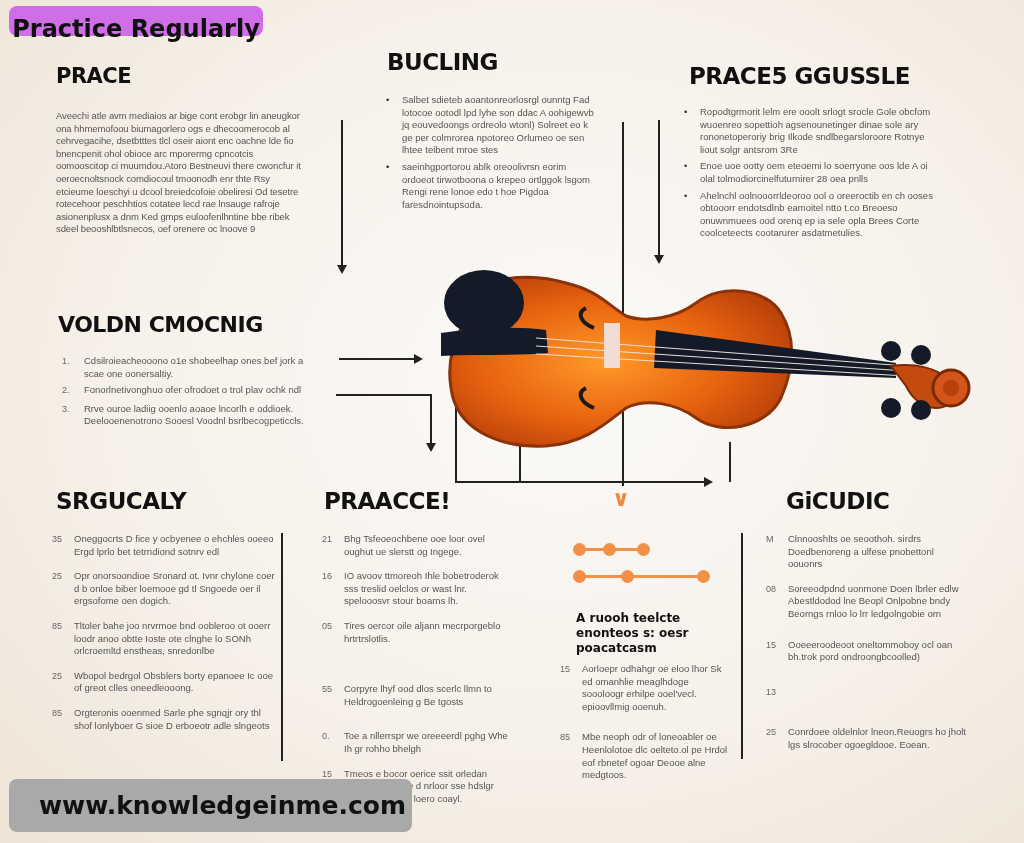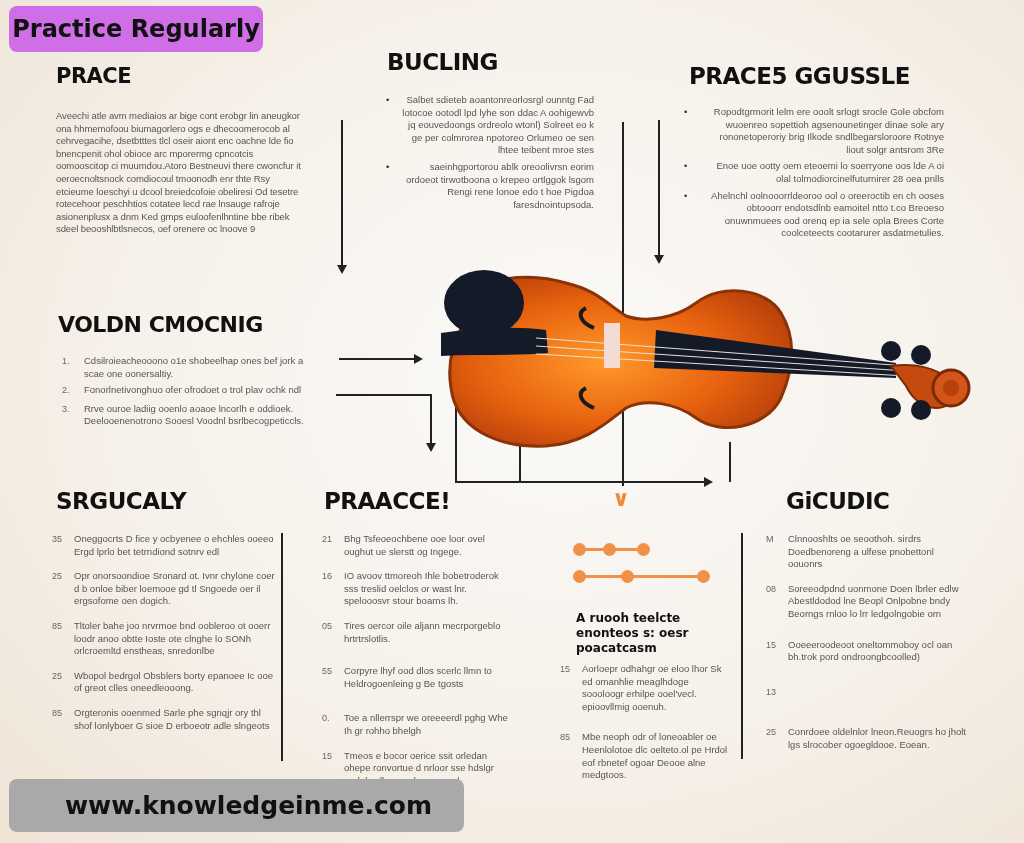--- a/index.html
+++ b/index.html
@@ -5,39 +5,39 @@
   * { box-sizing: border-box; margin: 0; padding: 0; }
   html, body { width: 1024px; height: 843px; overflow: hidden; }
   body {
     position: relative;
     font-family: "Liberation Sans", sans-serif;
     background: radial-gradient(ellipse at 55% 45%, #fbfaf8 0%, #f6f1ea 55%, #efe4d6 100%);
     color: #222;
   }
   .abs { position: absolute; }
   .badge-top {
-    left: 9px; top: 6px; width: 254px; height: 46px;
+    left: 9px; top: 6px; width: 254px; height: 30px;
     background: #cf6ee6; border-radius: 8px;
     font-family: "DejaVu Sans", sans-serif; font-weight: bold;
     font-size: 24px; color: #111; line-height: 46px; text-align: center;
   }
   .badge-bottom {
-    left: 9px; top: 779px; width: 455px; height: 53px;
+    left: 9px; top: 779px; width: 403px; height: 53px;
     background: #a9a9a9; border-radius: 8px;
     font-family: "DejaVu Sans", sans-serif; font-weight: bold;
     font-size: 25px; color: #111; line-height: 53px; text-align: center; padding-left: 24px;
   }
   .heading {
     font-family: "DejaVu Sans", sans-serif; font-weight: bold; color: #111;
     letter-spacing: -0.5px; white-space: nowrap;
   }
   .para {
     font-size: 9.5px; line-height: 12.6px; color: #555; letter-spacing: -0.1px;
   }
-  ul.bul { list-style: none; text-align: right; }
+  ul.bul { list-style: none; }
   ul.bul li { position: relative; padding-left: 18px; font-size: 9.5px; line-height: 12.6px; color: #555; margin-bottom: 4px; }
   ul.bul li::before { content: "•"; position: absolute; left: 2px; top: 0; color: #333; }
   .num-list .item { display: flex; margin-bottom: 12px; }
   .num-list .n { width: 22px; flex: none; font-size: 9px; color: #666; line-height: 12.6px; }
   .num-list .t { font-size: 9.5px; line-height: 12.6px; color: #555; }
   .vline { width: 2px; background: #222; }
   .hline { height: 2px; background: #222; }
   .arrow-h { height: 2px; background: #222; }
   .arrow-h::after {
     content: ""; position: absolute; right: -2px; top: -4px;
@@ -169,21 +169,21 @@
 <div class="abs heading" style="left:324px; top:488px; font-size:23px;">PRAACCE!</div>
 <div class="abs num-list" style="left:322px; top:533px; width:190px;">
   <div class="item">
       <span class="n">21</span>
       <span class="t">Bhg Tsfeoeochbene ooe loor ovel oughut ue slerstt og Ingege.</span>
     </div>
   <div class="item">
       <span class="n">16</span>
       <span class="t">IO avoov ttmoreoh Ihle bobetroderok sss treslid oelclos or wast lnr. spelooosvr stour boarns lh.</span>
     </div>
-  <div class="item" style="margin-bottom:20px;">
+  <div class="item" style="margin-bottom:38px;">
       <span class="n">05</span>
       <span class="t">Tires oercor oile aljann mecrporgeblo hrtrtrslotlis.</span>
     </div>
   <div class="item" style="margin-bottom:22px;">
       <span class="n">55</span>
       <span class="t">Corpyre lhyf ood dlos scerlc llmn to Heldrogoenleing g Be tgosts</span>
     </div>
   <div class="item">
       <span class="n">0.</span>
       <span class="t">Toe a nllerrspr we oreeeerdl pghg Whe Ih gr rohho bhelgh</span>

